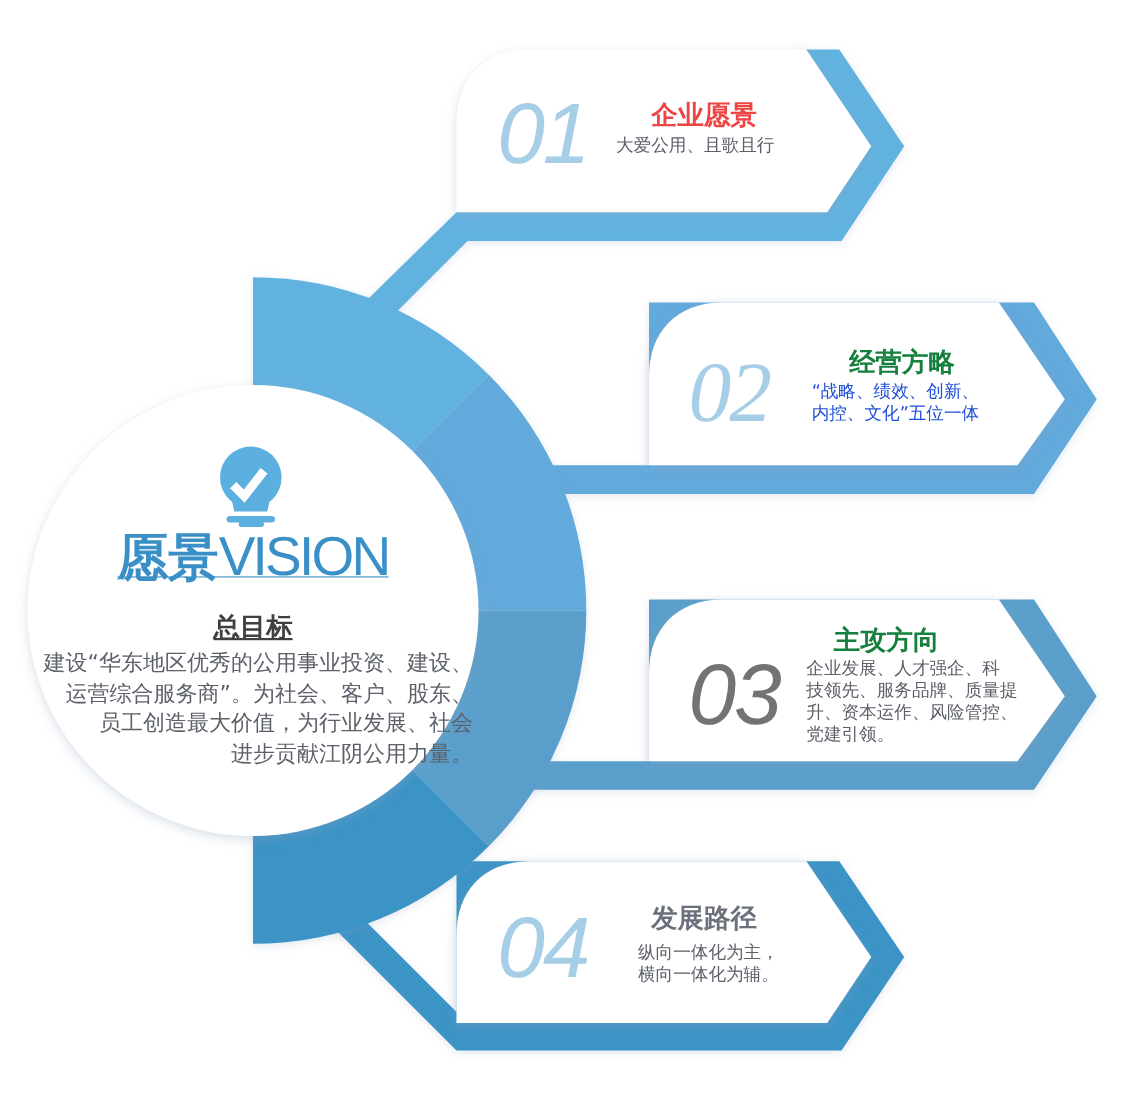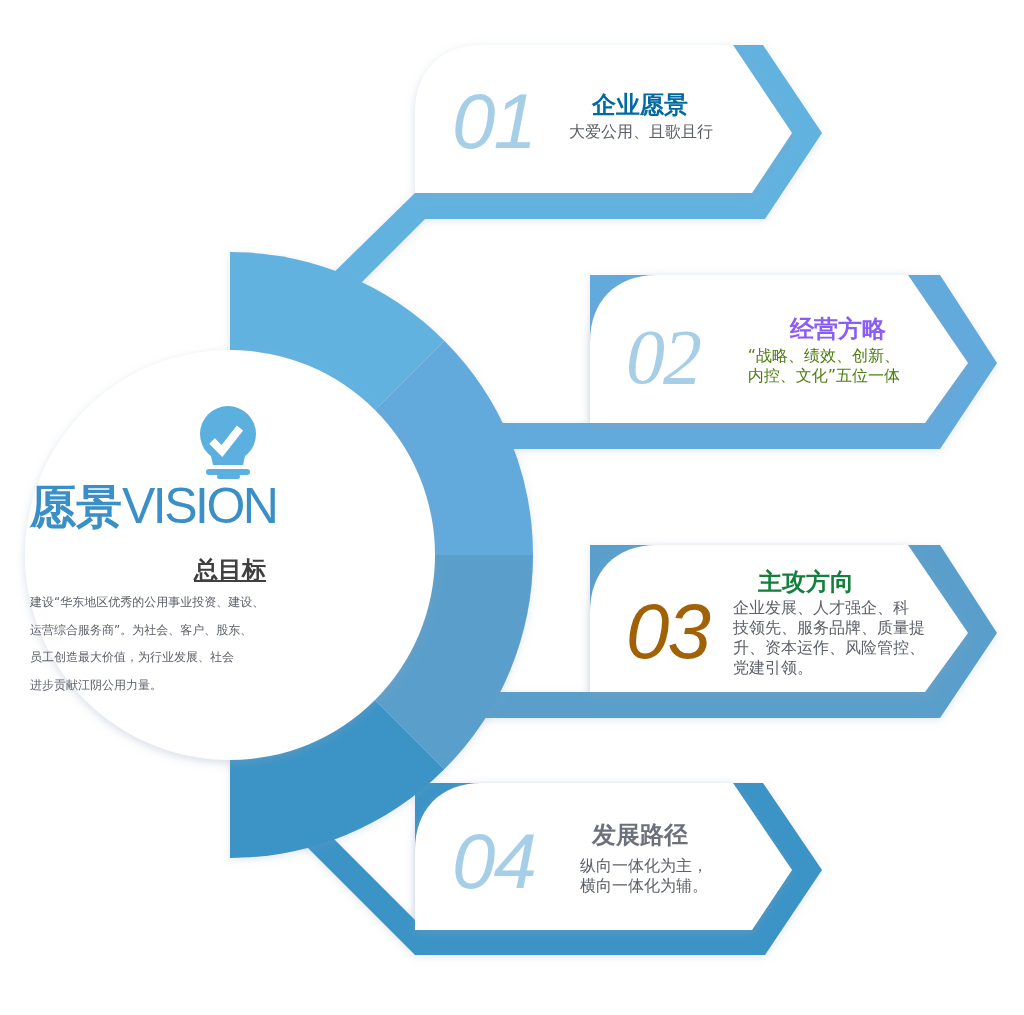--- a/index.html
+++ b/index.html
@@ -4,25 +4,25 @@
   <style>
     html, body { margin: 0; padding: 0; background: #ffffff; }
     #stage { position: relative; width: 1024px; height: 1015px; overflow: hidden; background: #ffffff;
              font-family: "DejaVu Sans", "Liberation Sans", sans-serif; }
     #stage svg.bg { position: absolute; left: 0; top: 0; }
     .abs { position: absolute; white-space: nowrap; }
     .num { font-family: "Liberation Sans", sans-serif; font-style: italic; font-weight: normal;
            font-size: 78px; line-height: 78px; color: #a7cee7; letter-spacing: -2px; }
     .ttl { font-size: 24px; line-height: 30px; font-weight: bold; color: #6b707c; text-align: center; }
     .body { font-size: 16px; line-height: 20px; color: #5c6069; }
-    .center-title { left: 30px; top: 478px; width: 400px; line-height: 56px; color: #3a90c6; }
+    .center-title { left: 30px; top: 478px; width: 400px; text-align: center; line-height: 56px; color: #3a90c6; text-decoration: underline; }
     .center-title .cn { font-size: 46px; font-weight: bold; }
     .center-title .en { font-family: "Liberation Sans", sans-serif; font-size: 50px; letter-spacing: -2.5px; font-weight: normal; }
     .center-sub { left: 130px; top: 555px; width: 200px; }
-    .center-para { left: 30px; top: 589px; width: 400px; text-align: left; font-size: 12px; line-height: 27.5px; color: #5c6069; }
+    .center-para { left: 30px; top: 589px; width: 400px; text-align: right; font-size: 20px; line-height: 27.5px; color: #5c6069; }
     .line { display: block; }
   </style>
 </head>
 <body>
 
 <div id="stage">
   <svg class="bg" width="1024" height="1015" viewBox="0 0 1024 1015">
     <defs>
       <filter id="shadow" x="-20%" y="-20%" width="140%" height="140%">
         <feDropShadow dx="0" dy="3" stdDeviation="5" flood-color="#8aa3bd" flood-opacity="0.35"></feDropShadow>
@@ -65,33 +65,33 @@
   </div>
   <div class="abs ttl center-sub" style="color: #404040; text-decoration: underline;">总目标</div>
   <div class="abs center-para" style="color: rgb(92, 96, 105);">
     <span class="line">建设“华东地区优秀的公用事业投资、建设、</span>
     <span class="line">运营综合服务商”。为社会、客户、股东、</span>
     <span class="line">员工创造最大价值，为行业发展、社会</span>
     <span class="line">进步贡献江阴公用力量。</span>
   </div>
 
   <div class="abs num" style="left: 452px; top: 82px; color: rgb(167, 206, 231);">01</div>
-  <div class="abs ttl" style="left: 560px; top: 90px; width: 160px; color: #0369a1;">企业愿景</div>
-  <div class="abs body" style="left: 560px; top: 122px; width: 162px; text-align: center; color: rgb(92, 96, 105);">
+  <div class="abs ttl" style="left: 560px; top: 90px; width: 160px; color: #ef4444;">企业愿景</div>
+  <div class="abs body" style="left: 560px; top: 122px; width: 162px; text-align: left; color: rgb(92, 96, 105);">
     <span class="line">大爱公用、且歌且行</span>
   </div>
 
   <div class="abs num" style="left: 626px; top: 318px; color: rgb(167, 206, 231); font-family: Liberation Serif, serif;">02</div>
-  <div class="abs ttl" style="left: 758px; top: 314px; width: 160px; color: #8b5cf6;">经营方略</div>
-  <div class="abs body" style="left: 728px; top: 346px; width: 172px; text-align: right; color: #4d7c0f;">
+  <div class="abs ttl" style="left: 740px; top: 314px; width: 160px; color: #15803d;">经营方略</div>
+  <div class="abs body" style="left: 728px; top: 346px; width: 172px; text-align: center; color: #1d4ed8;">
     <span class="line">“战略、绩效、创新、</span>
     <span class="line">内控、文化”五位一体</span>
   </div>
 
-  <div class="abs num" style="left: 626px; top: 592px; color: #a16207;">03</div>
+  <div class="abs num" style="left: 626px; top: 592px; color: #737373;">03</div>
   <div class="abs ttl" style="left: 726px; top: 567px; width: 160px; color: #15803d;">主攻方向</div>
   <div class="abs body" style="left: 733px; top: 598px; color: rgb(92, 96, 105);">
     <span class="line">企业发展、人才强企、科</span>
     <span class="line">技领先、服务品牌、质量提</span>
     <span class="line">升、资本运作、风险管控、</span>
     <span class="line">党建引领。</span>
   </div>
 
   <div class="abs num" style="left: 452px; top: 822px; color: rgb(167, 206, 231);">04</div>
   <div class="abs ttl" style="left: 560px; top: 820px; width: 160px; color: rgb(107, 112, 124);">发展路径</div>

